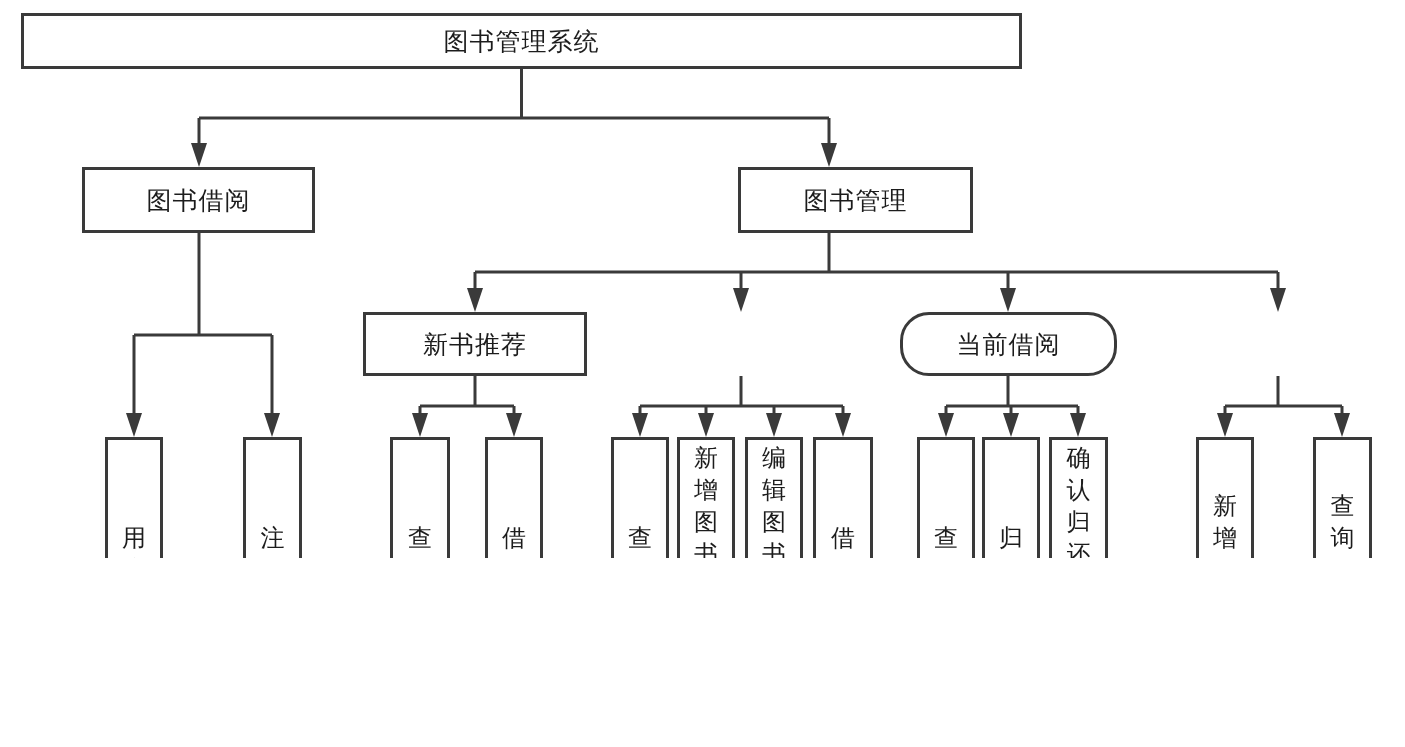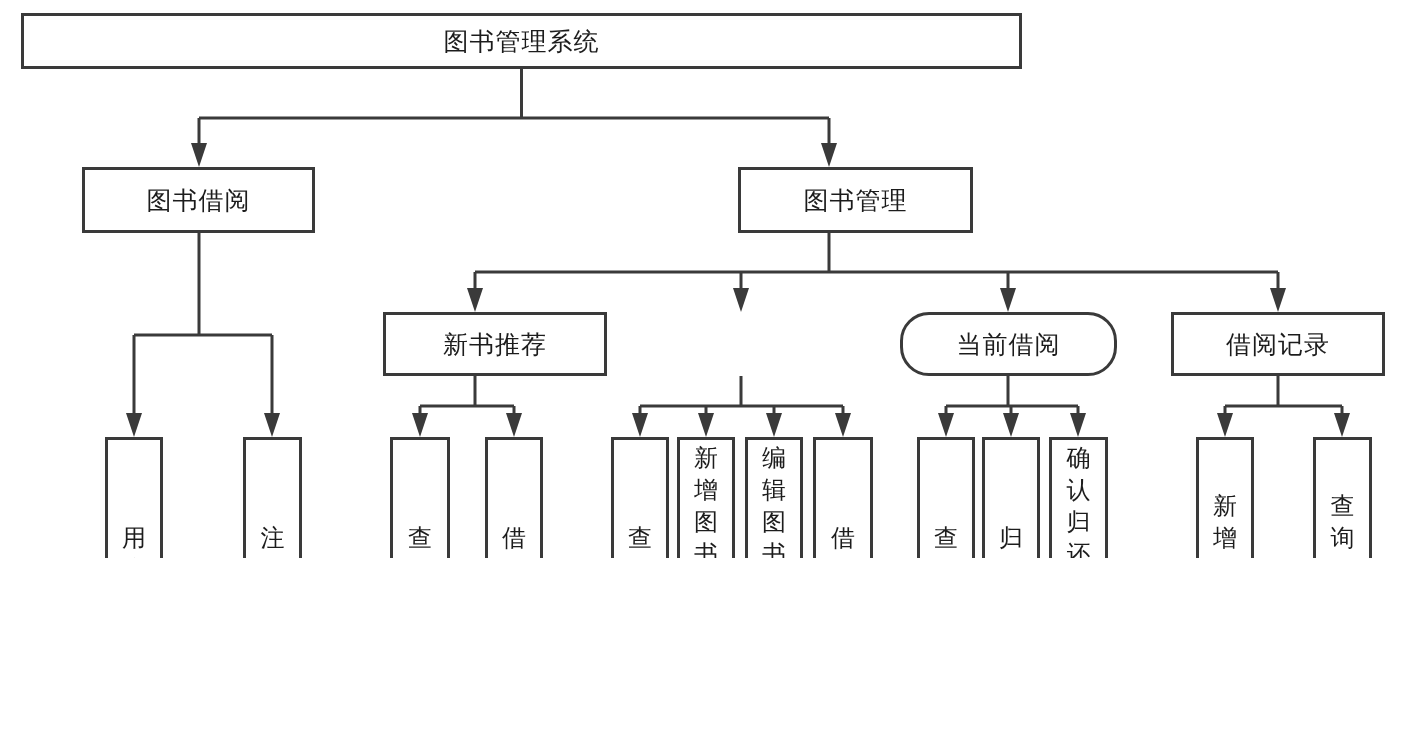--- a/index.html
+++ b/index.html
@@ -67,23 +67,22 @@
       <polygon points="1217,413 1233,413 1225,437"></polygon>
       <polygon points="1334,413 1350,413 1342,437"></polygon>
     </g>
   </svg>
 
   <div class="node h" style="left:21px; top:13px; width:1001px; height:56px;">图书管理系统</div>
 
   <div class="node h" style="left:82px; top:167px; width:233px; height:66px;">图书借阅</div>
   <div class="node h" style="left:712px; top:167px; width:235px; height:66px;margin-left:26px;">图书管理</div>
 
-  <div class="node h" style="left:363px; top:312px; width:224px; height:64px;margin-left:20px;">新书推荐</div>
+  <div class="node h" style="left:363px; top:312px; width:224px; height:64px;">新书推荐</div>
   <div class="node h" style="left:900px; top:312px; width:217px; height:64px;border-radius:29px;">当前借阅</div>
-  <div class="node h" style="left:1171px; top:312px; width:214px; height:64px;">借阅记录</div>
 
   <div class="node v" style="left:105px; top:437px; width:58px; height:298px;">用
 户
 登
 录</div>
   <div class="node v" style="left:243px; top:437px; width:59px; height:298px;">注
 销
 登
 录</div>
 

